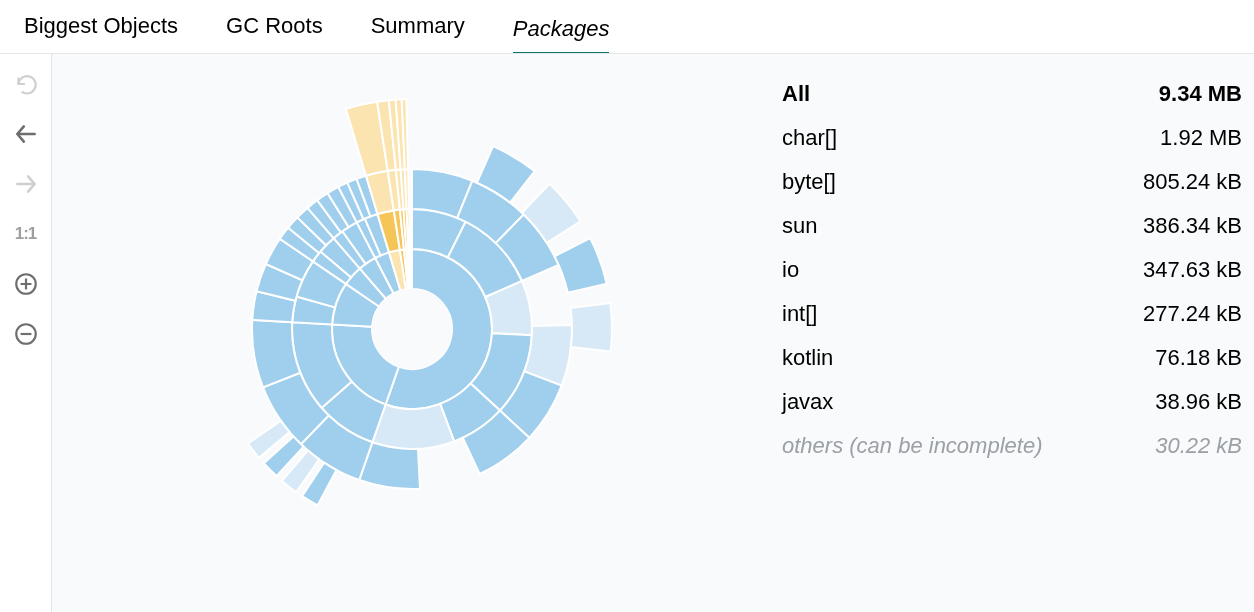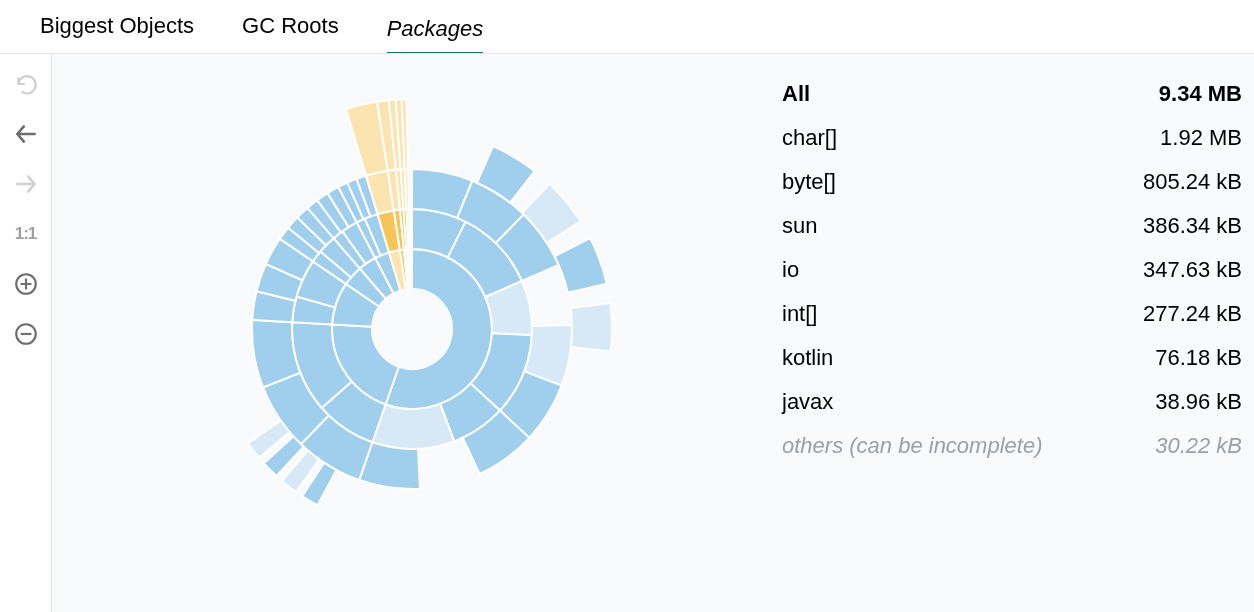--- a/index.html
+++ b/index.html
@@ -10,21 +10,21 @@
     font-family: -apple-system, BlinkMacSystemFont, "Segoe UI", Helvetica, Arial, sans-serif;
     background: #ffffff;
     color: #000000;
     overflow: hidden;
   }
   
   .tabs {
     display: flex;
     align-items: flex-end;
     height: 54px;
-    padding-left: 40px;
+    padding-left: 24px;
     border-bottom: 1px solid #e6e6e6;
     box-sizing: border-box;
   }
   .tab {
     font-size: 22px;
     color: #000;
     padding: 14px 0 14px 0;
     margin-right: 48px;
     cursor: pointer;
     white-space: nowrap;
@@ -98,20 +98,21 @@
   .row.total .val { font-weight: 700; }
   .row.others .name,
   .row.others .val { color: #9aa0a6; font-style: italic; }
 </style>
 </head>
 <body>
 
 <div class="tabs">
   <div class="tab">Biggest Objects</div>
   <div class="tab">GC Roots</div>
+  <div class="tab">Summary</div>
   <div class="tab active">Packages</div>
 </div>
 
 <div class="main">
 
   <div class="sidebar">
     <div class="tool disabled">
       <svg viewBox="0 0 24 24">
         <path d="M5 6 v6 h6" fill="none" stroke="currentColor" stroke-width="2"></path>
         <path d="M5 12 a8 8 0 1 1 3 7" fill="none" stroke="currentColor" stroke-width="2"></path>

